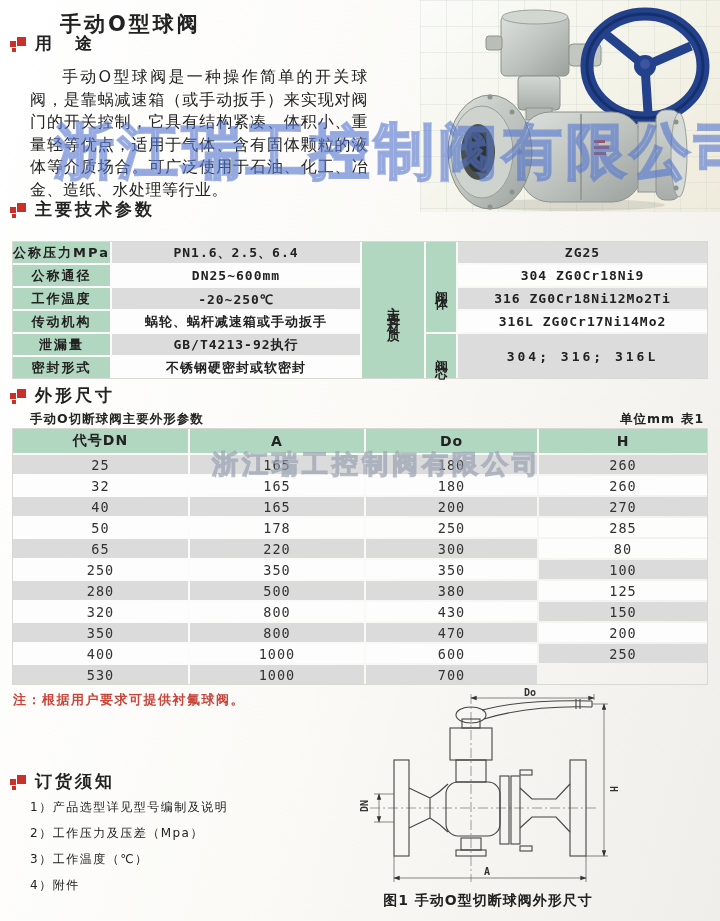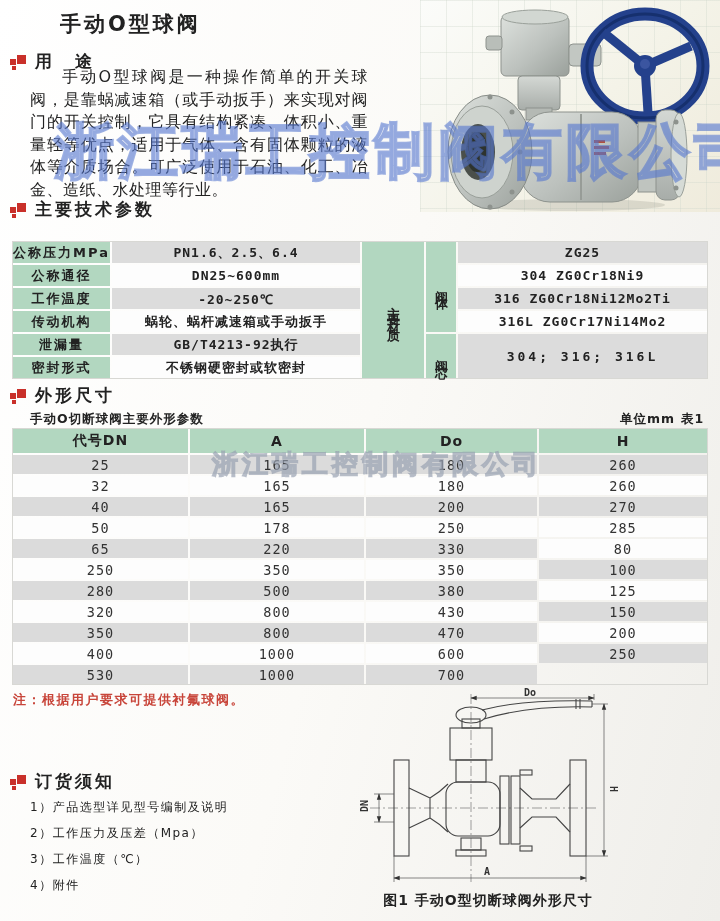--- a/index.html
+++ b/index.html
@@ -128,21 +128,21 @@
         </g>
         <rect x="174" y="140" width="11" height="3" fill="#b05040"></rect>
         <rect x="174" y="146" width="15" height="3" fill="#b05040"></rect>
         <rect x="174" y="152" width="12" height="3" fill="#b05040"></rect>
       </g>
     </svg>
   </div>
 
   <h1 class="title">手动O型球阀</h1>
 
-  <div class="sec" style="left:10px;top:50px;">
+  <div class="sec" style="left:10px;top:32px;">
     <span class="marker">
         <i class="m1"></i>
         <i class="m2"></i>
         <i class="m3"></i>
       </span>
     <span class="txt">用　途</span>
   </div>
   <p class="usage">手动O型球阀是一种操作简单的开关球阀，是靠蜗减速箱（或手动扳手）来实现对阀门的开关控制，它具有结构紧凑、体积小、重量轻等优点，适用于气体、含有固体颗粒的液体等介质场合。可广泛使用于石油、化工、冶金、造纸、水处理等行业。</p>
 
   <div class="wm wm1">浙江瑞工控制阀有限公司</div>
@@ -215,21 +215,21 @@
       <div class="dim-cell shade">40</div>
       <div class="dim-cell shade">165</div>
       <div class="dim-cell shade">200</div>
       <div class="dim-cell shade">270</div>
       <div class="dim-cell">50</div>
       <div class="dim-cell">178</div>
       <div class="dim-cell">250</div>
       <div class="dim-cell">285</div>
       <div class="dim-cell shade">65</div>
       <div class="dim-cell shade">220</div>
-      <div class="dim-cell shade">330</div>
+      <div class="dim-cell shade">300</div>
       <div class="dim-cell">80</div>
       <div class="dim-cell">250</div>
       <div class="dim-cell">350</div>
       <div class="dim-cell">350</div>
       <div class="dim-cell shade">100</div>
       <div class="dim-cell shade">280</div>
       <div class="dim-cell shade">500</div>
       <div class="dim-cell shade">380</div>
       <div class="dim-cell">125</div>
       <div class="dim-cell">320</div>

